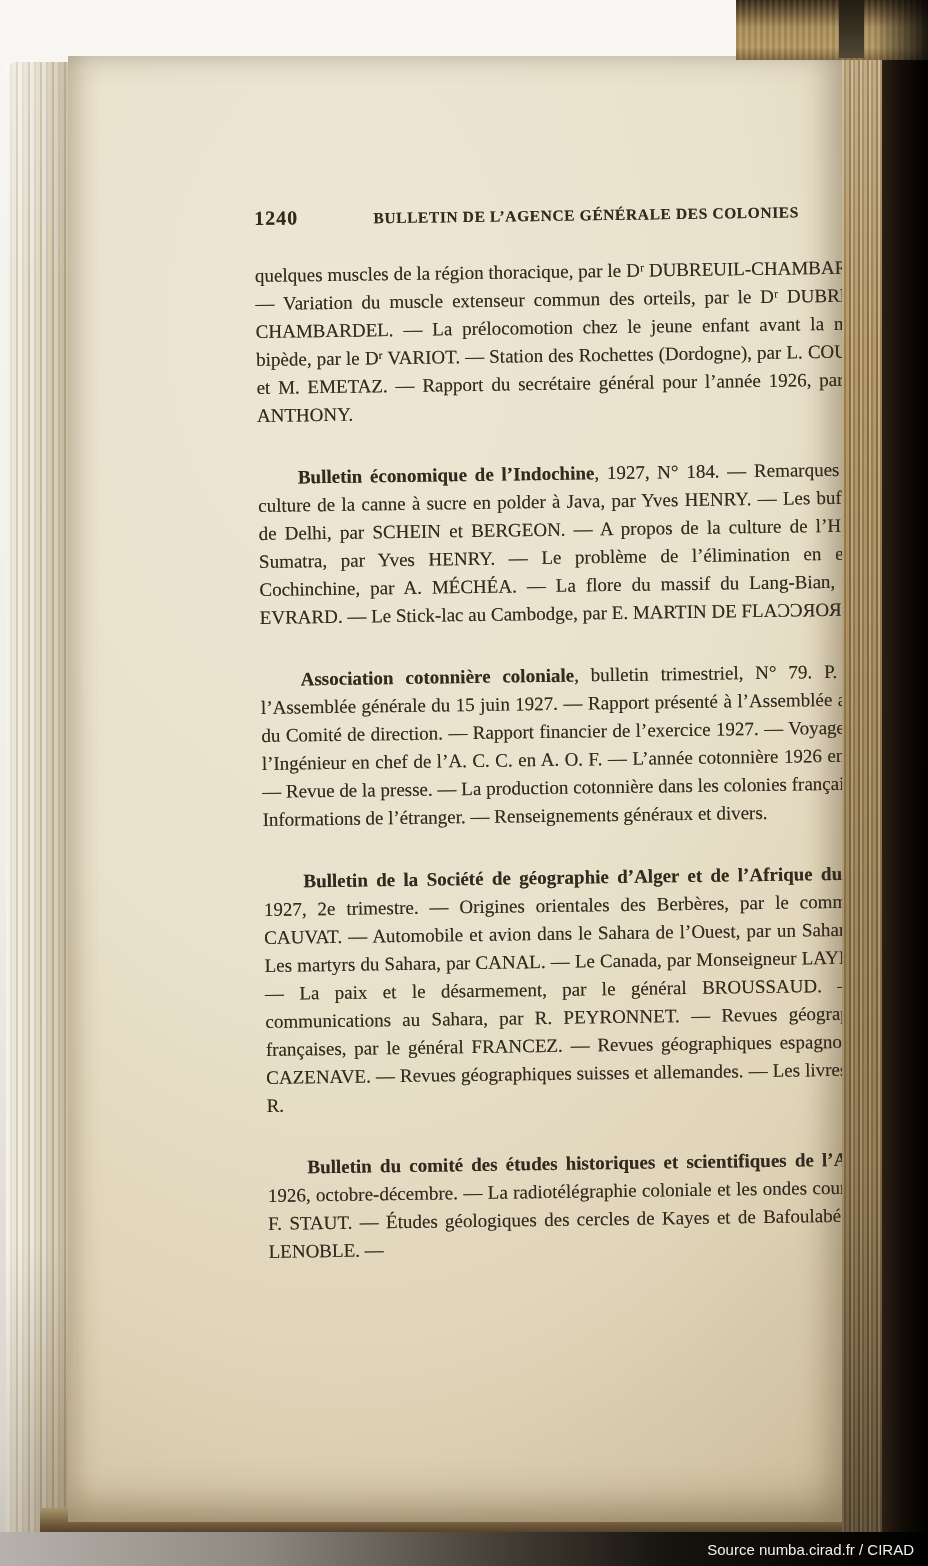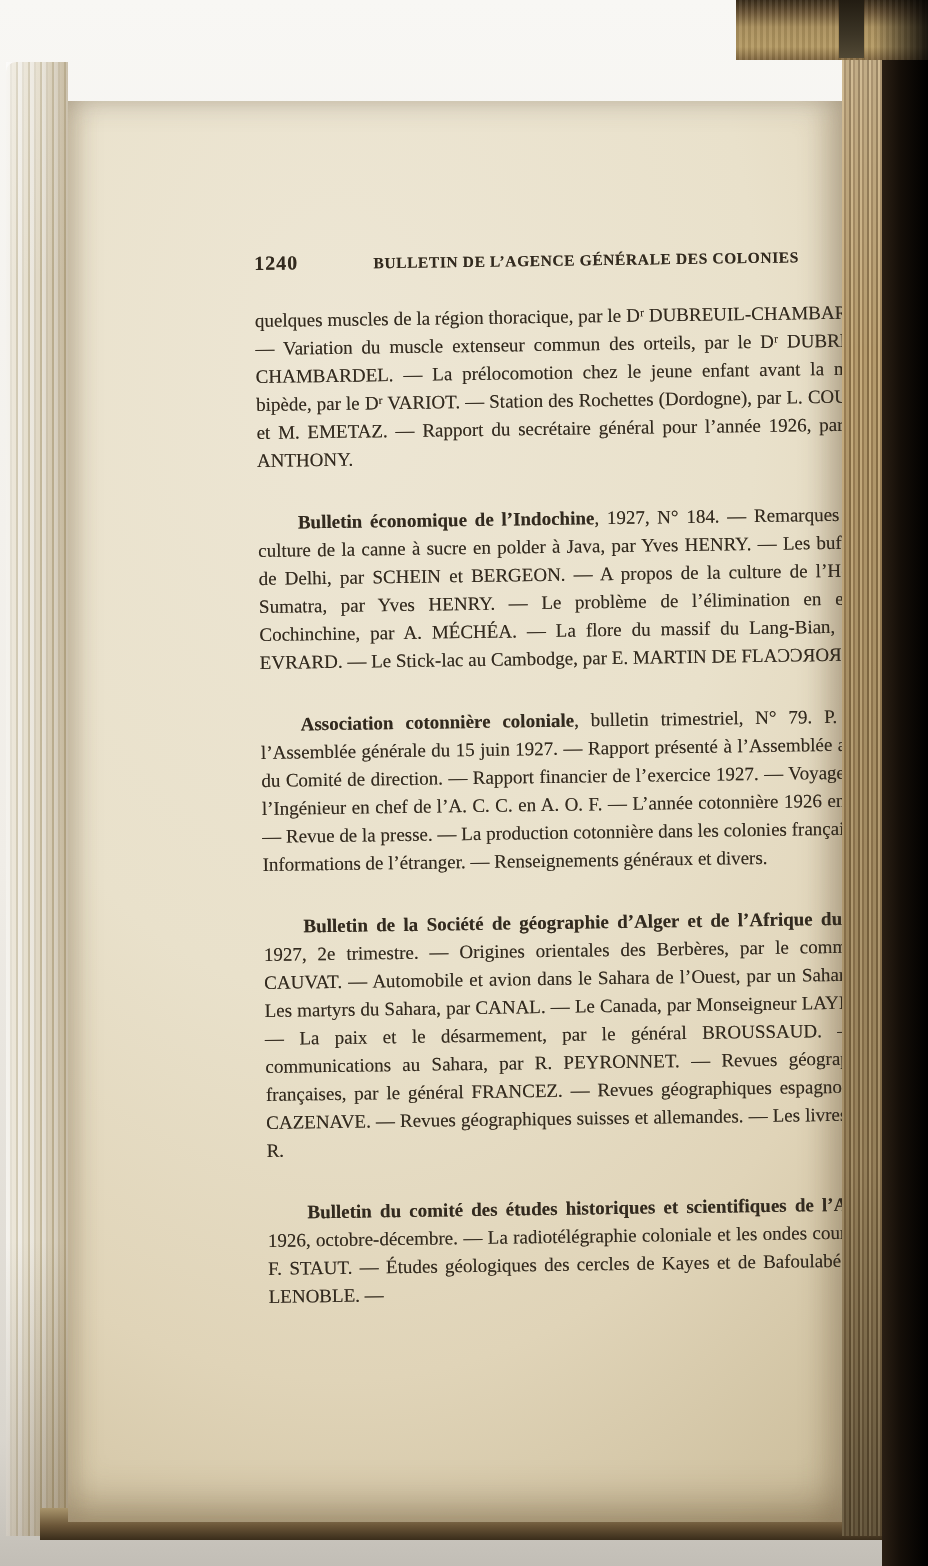--- a/index.html
+++ b/index.html
@@ -40,21 +40,20 @@
   
   .page{
     position:absolute;top:56px;left:68px;right:84px;bottom:44px;
     background:radial-gradient(120% 100% at 35% 18%,
       #ede6d4 0%,#e9e1cb 45%,#e0d4b8 72%,#cfc1a0 92%,#c2b392 100%);
     box-shadow:
       inset -16px 0 30px rgba(90,70,40,.28),
       inset 10px 0 20px rgba(120,100,60,.18),
       inset 0 -26px 34px rgba(100,80,45,.28),
       inset 0 10px 18px rgba(255,255,255,.25);
-    margin-top: 45px;
   }
 
   
   .right-edges{
     position:absolute;top:56px;right:44px;width:42px;bottom:30px;
     background:repeating-linear-gradient(90deg,
       #c7ad7e 0 2px,#997e54 2px 4px,#b59b6d 4px 7px,#876e46 7px 9px);
   }
   .right-edges::after{
     content:"";position:absolute;inset:0;
@@ -138,13 +137,16 @@
       <p class="para entry"><span class="lead">Bulletin du comité des études historiques et scientifiques de l’A O. F.</span><span class="rest">, 1926, octobre-décembre. — La radiotélégraphie coloniale et les ondes courtes, par F. STAUT. — Études géologiques des cercles de Kayes et de Bafoulabé, par A. LENOBLE. —</span></p>
 
     </div>
   </div>
 
   <div class="right-edges"></div>
   <div class="cover-right"></div>
   <div class="book-top"></div>
   <div class="bookmark"></div>
 
+  <div class="bottom-bar">
+    <span class="source-text">Source numba.cirad.fr / CIRAD</span>
+  </div>
 </div>
 
 </body></html>

